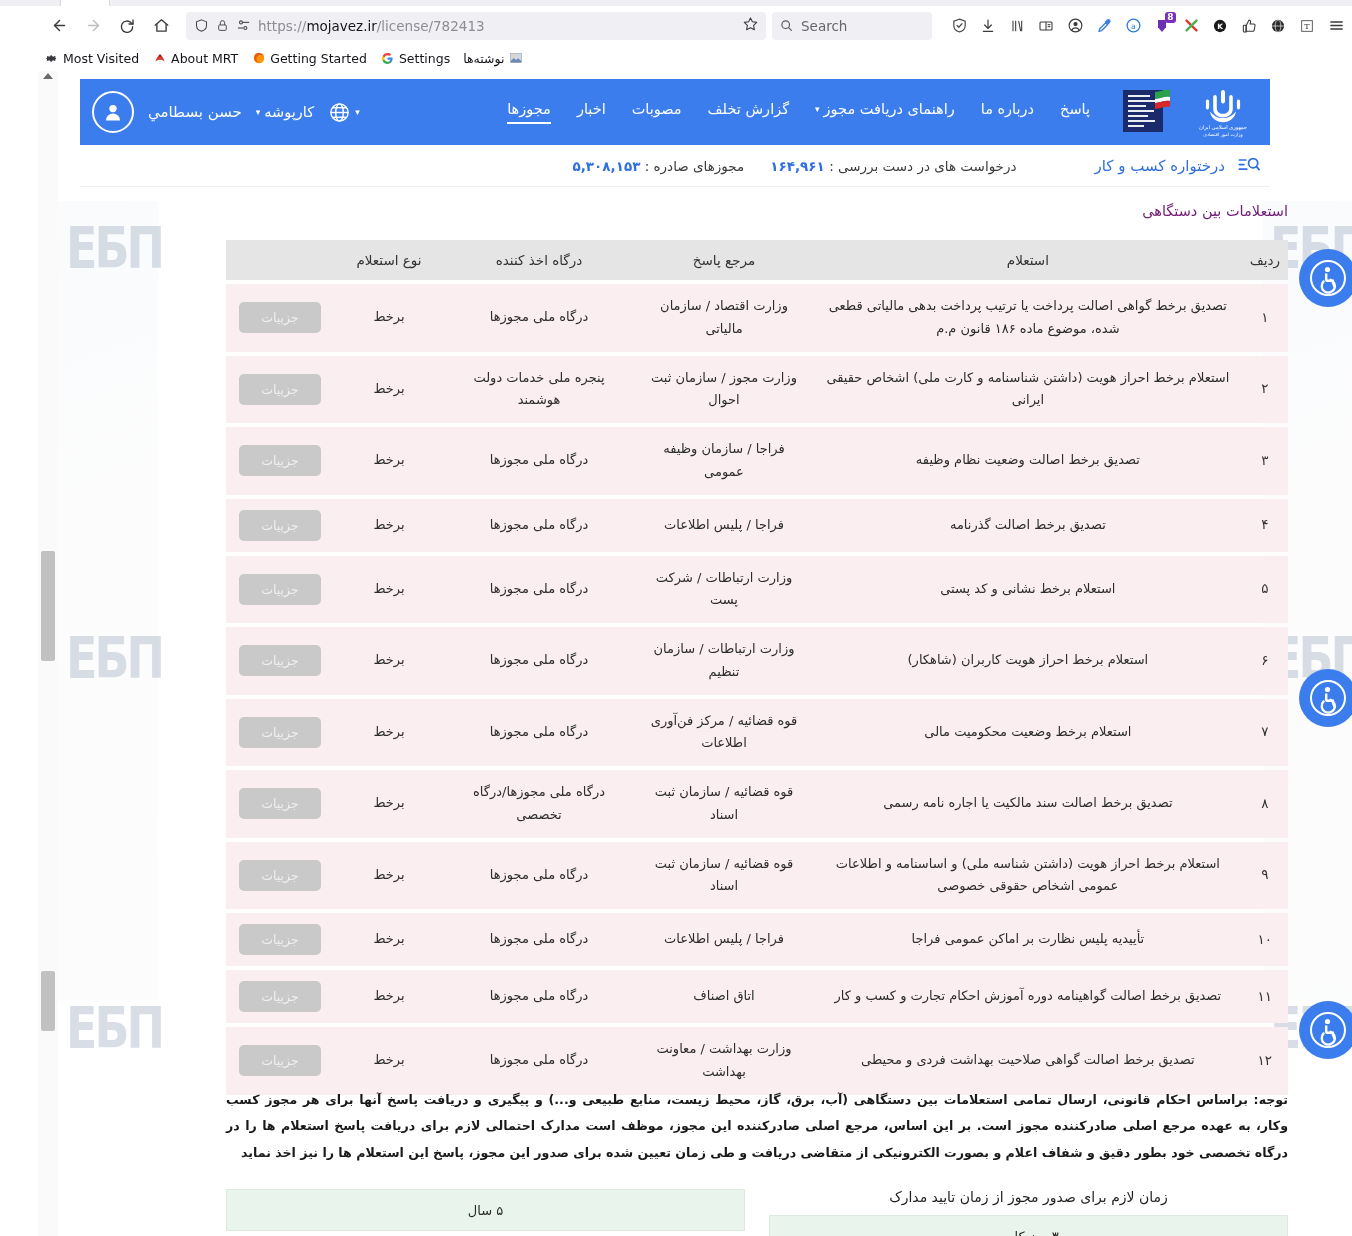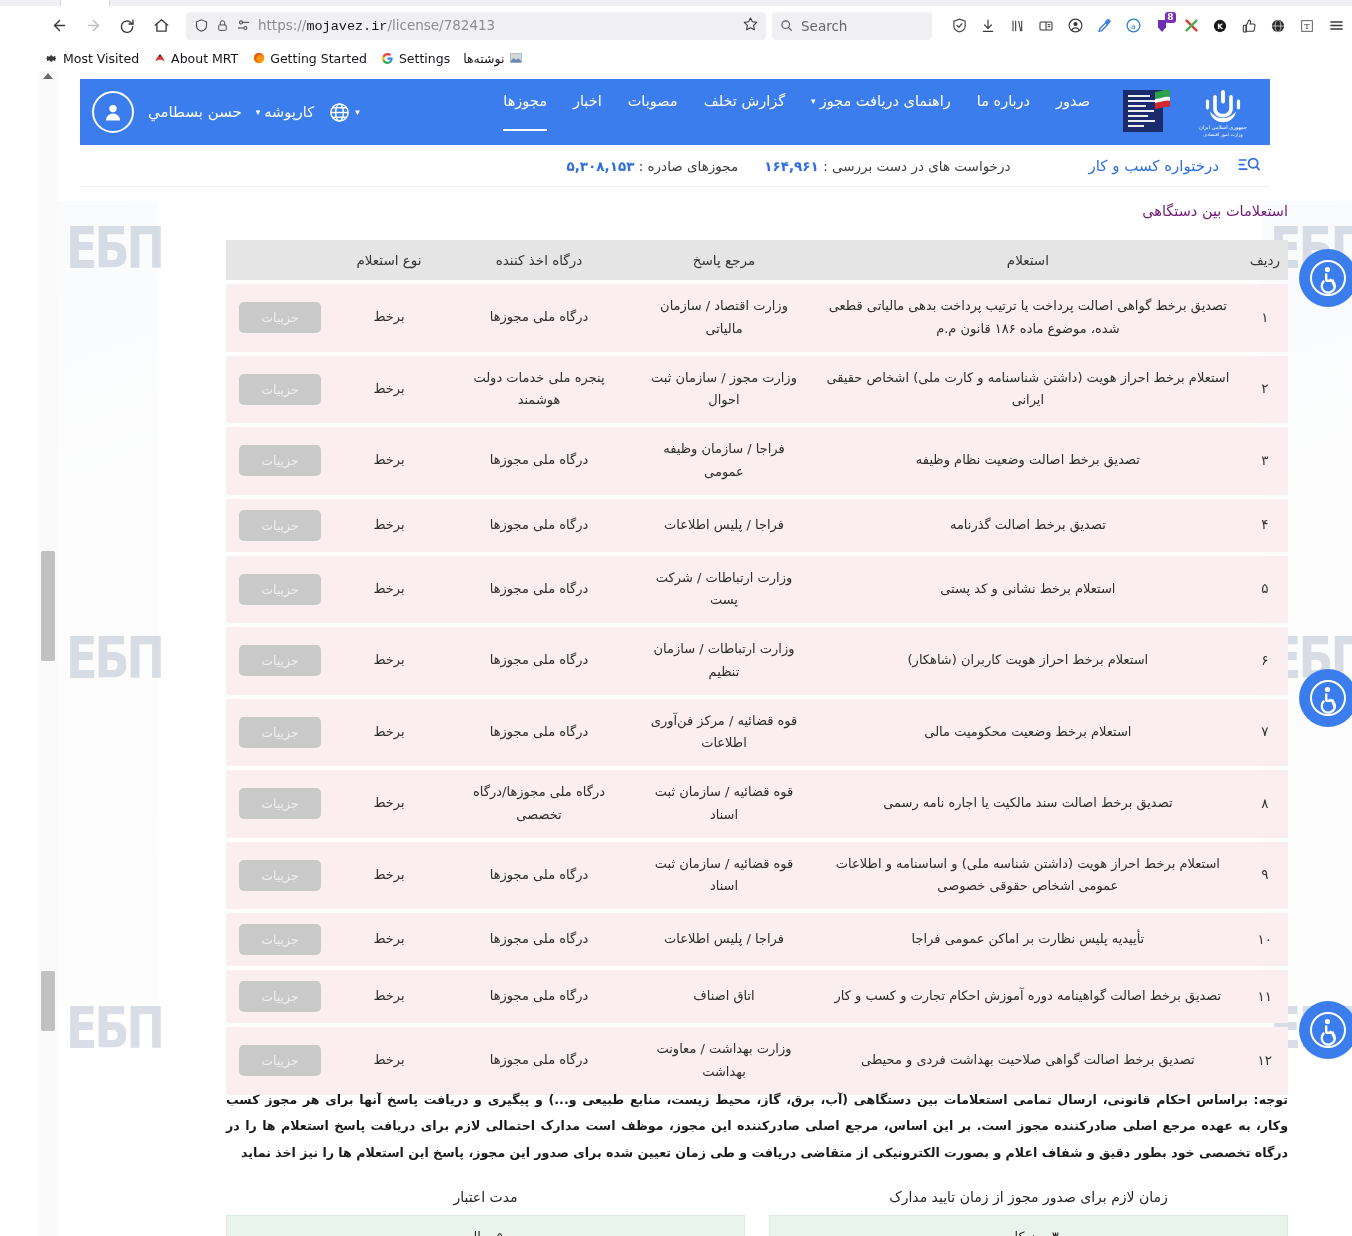--- a/index.html
+++ b/index.html
@@ -44,21 +44,21 @@
     direction: ltr;
     padding: 0 8px; margin-left: 6px;
     gap: 7px;
   }
   .urlbar .ic { color: #4a4a50; display:flex; align-items:center; }
   .url-text {
     flex: 1; font-size: 13.5px; color: #8c8c92;
     white-space: nowrap; overflow: hidden;
     font-family: "DejaVu Sans", "Liberation Sans", sans-serif;
   }
-  .url-text b { color: #15141a; font-weight: 400; font-family: Liberation Mono, monospace; }
+  .url-text b { color: #15141a; font-weight: 400; }
   .star { color: #3a3a3e; margin-left: auto; }
 
   .searchbar {
     flex: 0 0 auto;
     width: 160px; height: 28px;
     background: #f0f0f4; border-radius: 4px;
     display: flex; align-items: center; direction: ltr;
     padding: 0 8px; gap: 8px; margin-left: 6px;
     font-size: 13.5px; color: #66666c;
   }
@@ -145,21 +145,21 @@
     width: 74px; height: 54px; position: relative;
     display:flex; align-items:center; justify-content:center;
   }
 
   .mainnav {
     display: flex; align-items: center; direction: rtl;
     gap: 26px; margin-right: 18px;
     font-size: 14.5px; color: #ffffff;
     font-family: "DejaVu Sans", sans-serif;
   }
-  .mainnav .item { white-space: nowrap; position: relative; padding-bottom: 22px; }
+  .mainnav .item { white-space: nowrap; position: relative; padding-bottom: 7px; }
   .mainnav .item.active::after {
     content: ""; position: absolute; bottom: 0; right: 0; left: 0;
     height: 2px; background: #ffffff;
   }
   .caret-d { display:inline-block; margin-right:4px; font-size:9px; vertical-align:2px; }
 
   .header-left {
     display: flex; align-items: center; direction: rtl;
     gap: 14px; margin-right: auto; color: #ffffff; font-size: 14.5px;
   }
@@ -174,21 +174,21 @@
 
   
   .statsbar {
     position: absolute; top: 74px; left: 22px; width: 1190px; height: 42px;
     background: #ffffff;
     display: flex; align-items: center; direction: rtl;
     padding: 0 10px; z-index: 3;
     border-bottom: 1px solid #eceff3;
   }
   .tree-link {
-    display: flex; align-items: center; gap: 19px;
+    display: flex; align-items: center; gap: 13px;
     color: #2f6fe0; font-size: 15px; white-space: nowrap;
   }
   .stat {
     font-size: 13.5px; color: #3c3c3c; white-space: nowrap;
   }
   .stat .num { color: #2f6fe0; font-weight: bold; }
   .stat-b { margin-right: 78px; margin-left: 26px; }
 
   
   .content {
@@ -524,21 +524,21 @@
                 <rect x="19" y="39" width="16" height="2"></rect>
               </g>
               <path d="M46 6c6 0 9-3 15-2v7c-6-1-9 2-15 2z" fill="#2aa14a"></path>
               <path d="M46 13c6 0 9-3 15-2v4c-6-1-9 2-15 2z" fill="#ffffff"></path>
               <path d="M46 17c6 0 9-3 15-2v6c-6-1-9 2-15 2z" fill="#d62828"></path>
             </svg>
           </div>
         </div>
 
         <nav class="mainnav">
-          <span class="item">صدور</span>
+          <span class="item">پاسخ</span>
           <span class="item">درباره ما</span>
           <span class="item"><span>راهنمای دریافت مجوز</span><span class="caret-d">▾</span></span>
           <span class="item">گزارش تخلف</span>
           <span class="item">مصوبات</span>
           <span class="item">اخبار</span>
           <span class="item active">مجوزها</span>
         </nav>
 
         <div class="header-left">
           <div class="globe-wrap">
@@ -699,21 +699,20 @@
         </table>
 
         <p class="notice" style="top:884px;">توجه: براساس احکام قانونی، ارسال تمامی استعلامات بین دستگاهی (آب، برق، گاز، محیط زیست، منابع طبیعی و...) و پیگیری و دریافت پاسخ آنها برای هر مجوز کسب وکار، به عهده مرجع اصلی صادرکننده مجوز است. بر این اساس، مرجع اصلی صادرکننده این مجوز، موظف است مدارک احتمالی لازم برای دریافت پاسخ استعلام ها را در درگاه تخصصی خود بطور دقیق و شفاف اعلام و بصورت الکترونیکی از متقاضی دریافت و طی زمان تعیین شده برای صدور این مجوز، پاسخ این استعلام ها را نیز اخذ نماید</p>
 
         <div class="bottom-row" style="top:986px;">
           <div class="bcell">
             <div class="blabel">زمان لازم برای صدور مجوز از زمان تایید مدارک</div>
             <div class="bbox">۳ روز کاری</div>
           </div>
           <div class="bcell">
-            <div class="blabel">مدت اعتبار</div>
             <div class="bbox">۵ سال</div>
           </div>
         </div>
 
       </div>
 
       <div class="a11y" style="top:178px;">
         <svg width="40" height="40" viewBox="0 0 40 40">
           <circle cx="20" cy="20" r="17" fill="none" stroke="#ffffff" stroke-width="2"></circle>
           <circle cx="19.5" cy="11.5" r="2.6" fill="#ffffff"></circle>

